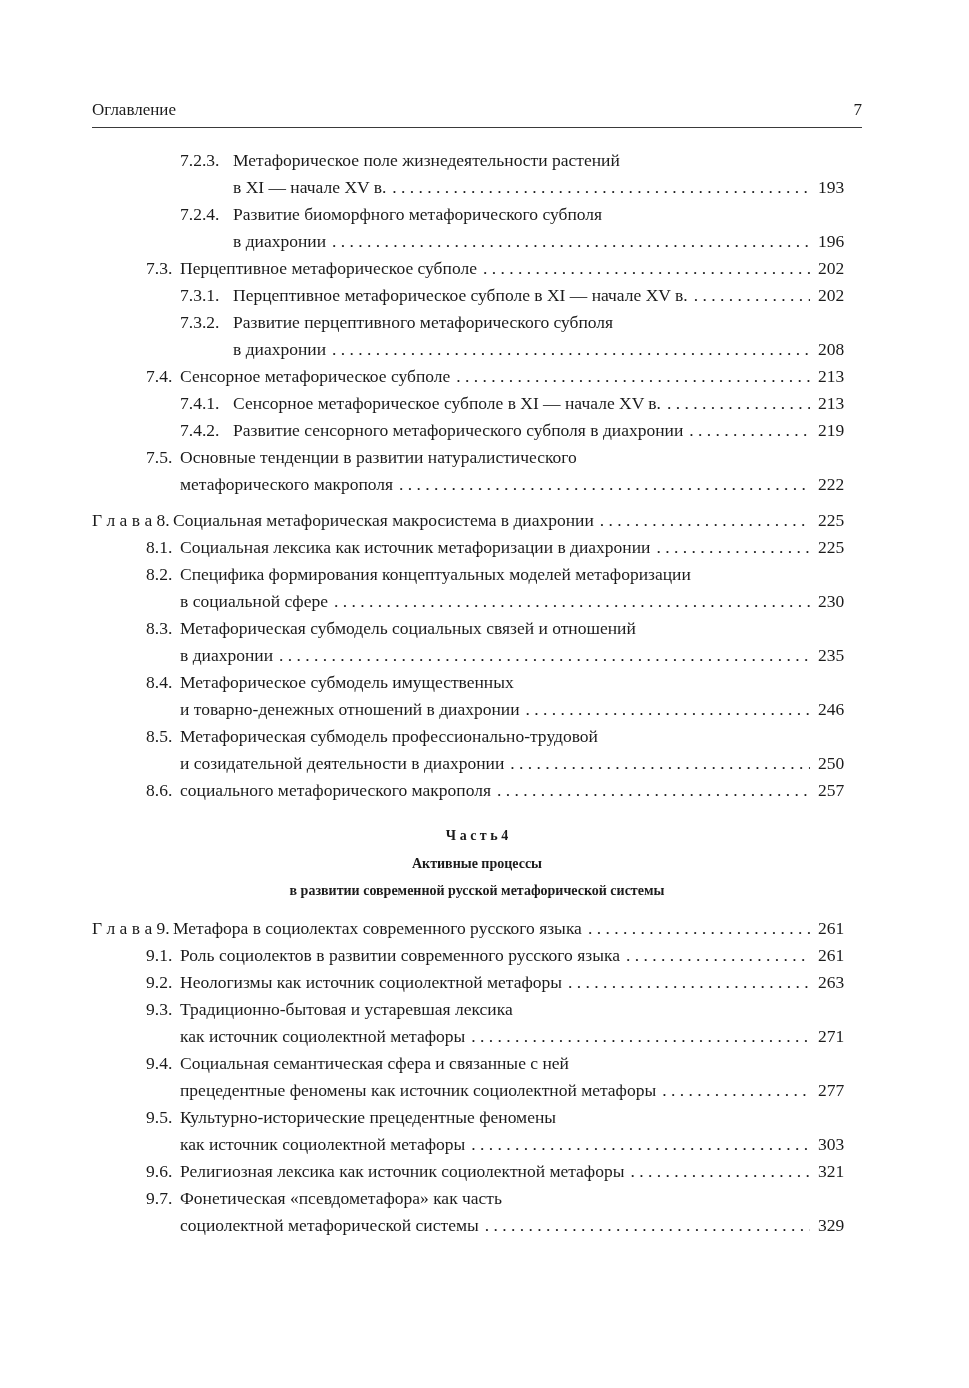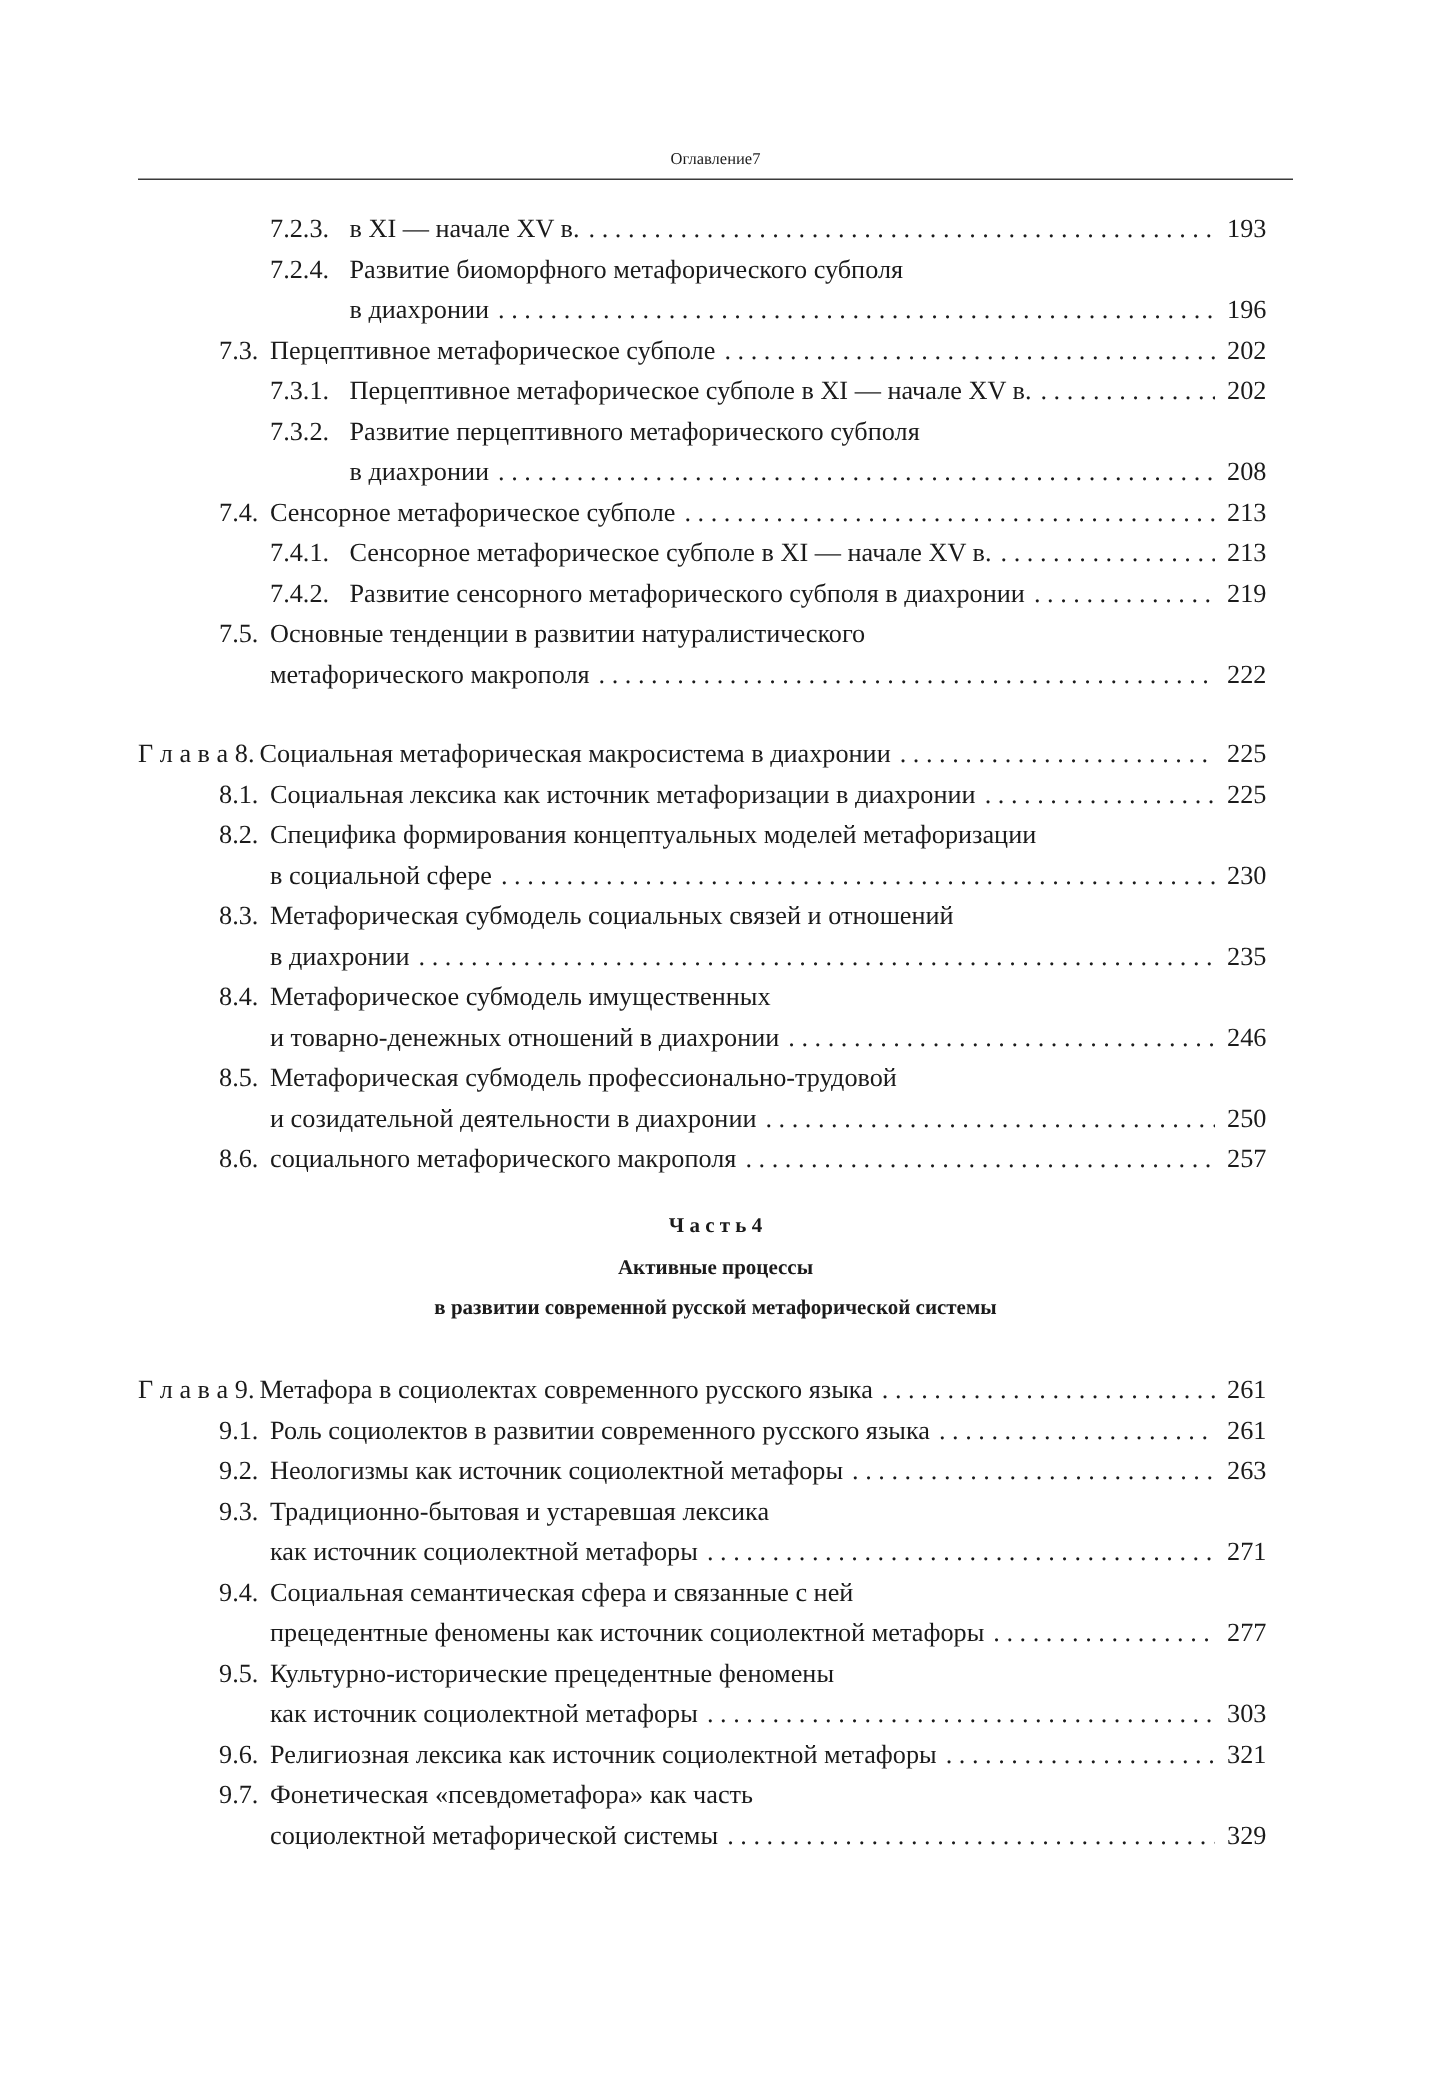--- a/index.html
+++ b/index.html
@@ -11,33 +11,33 @@
     color: #1b1b1b;
     overflow: hidden;
   }
   .sheet {
     width: 770px;
     margin-left: 92px;
     padding-top: 100px;
   }
   .header {
     display: flex;
-    justify-content: center;
+    justify-content: space-between;
     align-items: baseline;
-    font-size: 11px;
+    font-size: 17px;
     padding-bottom: 7px;
     border-bottom: 1.5px solid #3a3a3a;
   }
   .toc {
     margin-top: 19px;
     font-size: 17.5px;
   }
   .entry { position: relative; line-height: 27px; }
   .entry .num { position: absolute; top: 0; }
-  .lvl0 { padding-left: 81px; margin-top: 26px; }
+  .lvl0 { padding-left: 81px; margin-top: 9px; }
   .lvl0 .num { left: 0; }
   .lvl1 { padding-left: 88px; }
   .lvl1 .num { left: 54px; }
   .lvl2 { padding-left: 141px; }
   .lvl2 .num { left: 88px; }
   .line { display: flex; align-items: baseline; white-space: nowrap; }
   .text { flex: 0 0 auto; }
   .dots {
     flex: 1 1 0;
     min-width: 0;
@@ -60,20 +60,23 @@
 
 <div class="sheet">
   <header class="header">
     <span>Оглавление</span>
     <span>7</span>
   </header>
   <main class="toc" id="toc">
       <div class="entry lvl2">
         <span class="num">7.2.3.</span>
         <div class="line">
+          <span class="text">Метафорическое поле жизнедеятельности растений</span>
+        </div>
+        <div class="line">
           <span class="text">в XI — начале XV в.</span>
           <span class="dots">. . . . . . . . . . . . . . . . . . . . . . . . . . . . . . . . . . . . . . . . . . . . . . . . . . . . . . . . . . . . . . . . . . . . . . . . . . . . . . . . . . . . . . . . . . . . . . . . . . . . . . . . . . . . . . . . . . . . . . . . . . . . . . . . . . . . . . . . . . . . . . . . . . . . . . </span>
           <span class="pgnum">193</span>
         </div>
       </div>
       <div class="entry lvl2">
         <span class="num">7.2.4.</span>
         <div class="line">
           <span class="text">Развитие биоморфного метафорического субполя</span>
         </div>

